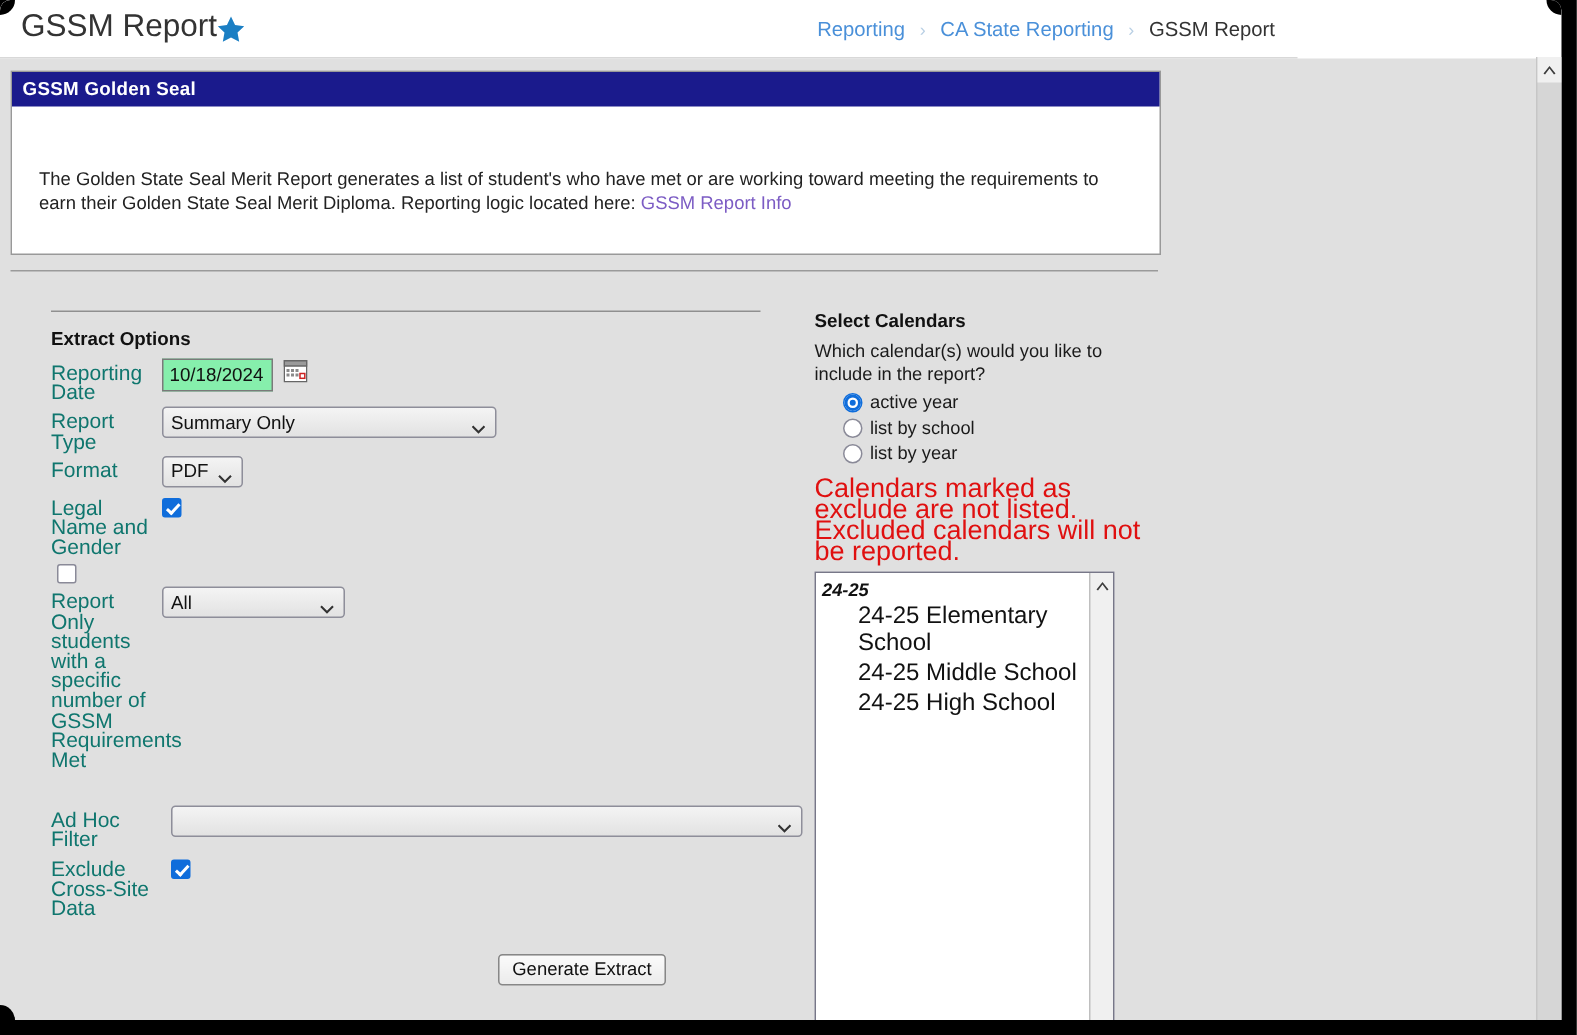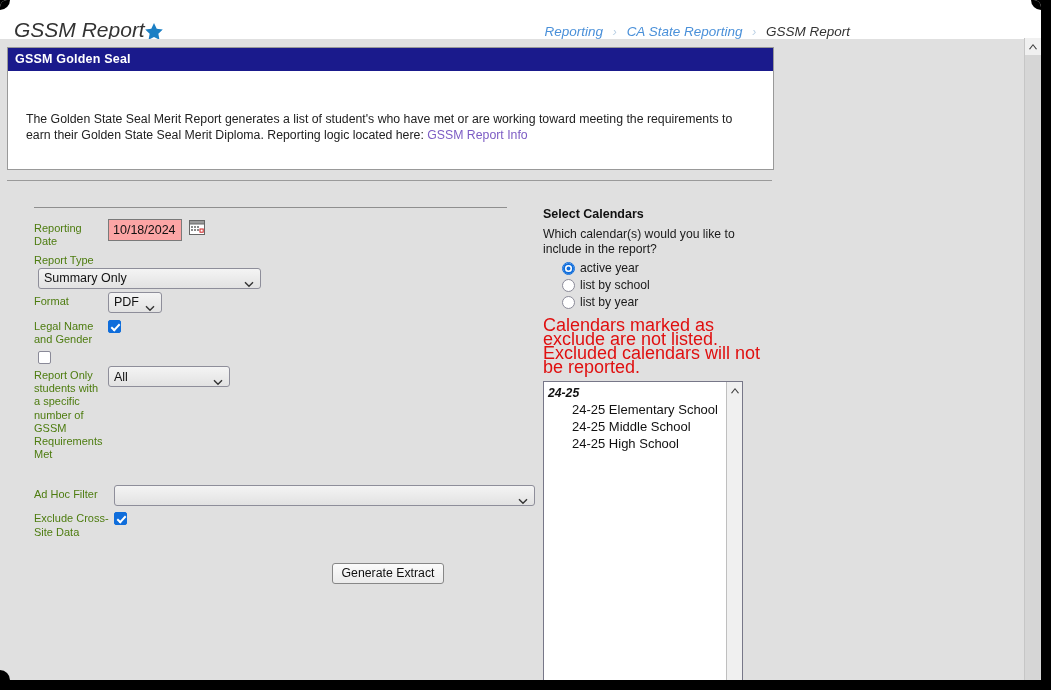--- a/index.html
+++ b/index.html
@@ -12,25 +12,24 @@
   #window {
     position: absolute;
     left: 0; top: 0;
     width: 1041px; height: 680px;
     background: #ffffff;
     border-radius: 7px 7px 0 0;
     overflow: hidden;
   }
   
   #header {
-    position: absolute; left: 0; top: 12px;
+    position: absolute; left: 0; top: 0;
     width: 865px; height: 38px;
     background: #ffffff;
     border-bottom: 1px solid #d8d8d8;
-    font-style: italic;
   }
   #page-title {
     position: absolute; left: 14px; top: 6px;
     font-size: 21px; color: #333333;
     font-weight: normal;
     letter-spacing: 0px;
   }
   #fav-star {
     position: absolute; left: 143px; top: 9px;
     width: 22px; height: 22px;
@@ -110,33 +109,33 @@
     margin-bottom: 6px;
   }
   .form-row {
     display: flex;
     align-items: flex-start;
     margin-bottom: 0px;
   }
   .form-label {
     width: 70px;
     min-width: 70px;
-    font-size: 11px;
-    color: #4d7c0f;
+    font-size: 14px;
+    color: #0f766e;
     line-height: 13.2px;
     padding-top: 3px;
   }
   .form-field { padding-left: 4px; }
 
   input.text-input {
     font-family: "Liberation Sans", sans-serif;
     font-size: 12.5px;
     padding: 2px 4px;
     border: 1px solid #7a7a7a;
-    background: #fca5a5;
+    background: #86efac;
     color: #111111;
     height: 16px;
     box-sizing: content-box;
   }
   .cal-icon {
     display: inline-block;
     vertical-align: middle;
     margin-left: 3px;
   }
   select.sel {
@@ -264,21 +263,21 @@
   }
   #calendar-list .cl-inner { padding: 4px 0 0 0; }
   .cal-group {
     font-size: 12.2px;
     font-weight: bold;
     font-style: italic;
     color: #111111;
     padding: 0 0 1px 4px;
   }
   .cal-item {
-    font-size: 13px;
+    font-size: 16px;
     color: #111111;
     padding: 1px 0 1px 28px;
     cursor: pointer;
   }
   #list-scrollbar {
     position: absolute; right: 0; top: 0;
     width: 15px; height: 100%;
     background: #f0f0f0;
     border-left: 1px solid #bfbfbf;
   }
@@ -329,20 +328,21 @@
     <div id="info-panel">
       <div id="info-title">GSSM Golden Seal</div>
       <div id="info-body">
         <span>The Golden State Seal Merit Report generates a list of student's who have met or are working toward meeting the requirements to earn their Golden State Seal Merit Diploma. Reporting logic located here: </span><span class="doc-link">GSSM Report Info</span>
       </div>
     </div>
     <div id="panel-rule"></div>
 
     <div id="extract-col">
       <div id="extract-rule"></div>
+      <div class="section-head">Extract Options</div>
 
       <div class="form-row">
         <div class="form-label">Reporting Date</div>
         <div class="form-field">
           <input class="text-input" style="width: 64px;" type="text" value="10/18/2024">
           <span class="cal-icon">
             <svg width="16" height="15" viewBox="0 0 16 15">
               <rect x="0.5" y="0.5" width="15" height="14" fill="#ffffff" stroke="#666"></rect>
               <rect x="0.5" y="0.5" width="15" height="3.5" fill="#9a9a9a" stroke="#666"></rect>
               <g fill="#8a8a8a">
@@ -352,21 +352,21 @@
                 <rect x="2" y="9" width="2" height="2"></rect>
                 <rect x="5" y="9" width="2" height="2"></rect>
                 <rect x="8" y="9" width="2" height="2"></rect>
               </g>
               <rect x="11" y="9" width="3.2" height="3.2" fill="#ffffff" stroke="#cc2222"></rect>
             </svg>
           </span>
         </div>
       </div>
 
-      <div class="form-row" style="margin-top:3px;flex-direction:column;">
+      <div class="form-row" style="margin-top:3px;">
         <div class="form-label">Report Type</div>
         <div class="form-field">
           <span class="sel-wrap">
             <select class="sel" style="width:223px;">
               <option>Summary Only</option>
             </select>
             <span class="chev">
               <svg width="10" height="7" viewBox="0 0 10 7">
                   <path d="M1 1.2 L5 5.2 L9 1.2" stroke="#333" stroke-width="1.4" fill="none"></path>
                 </svg>

